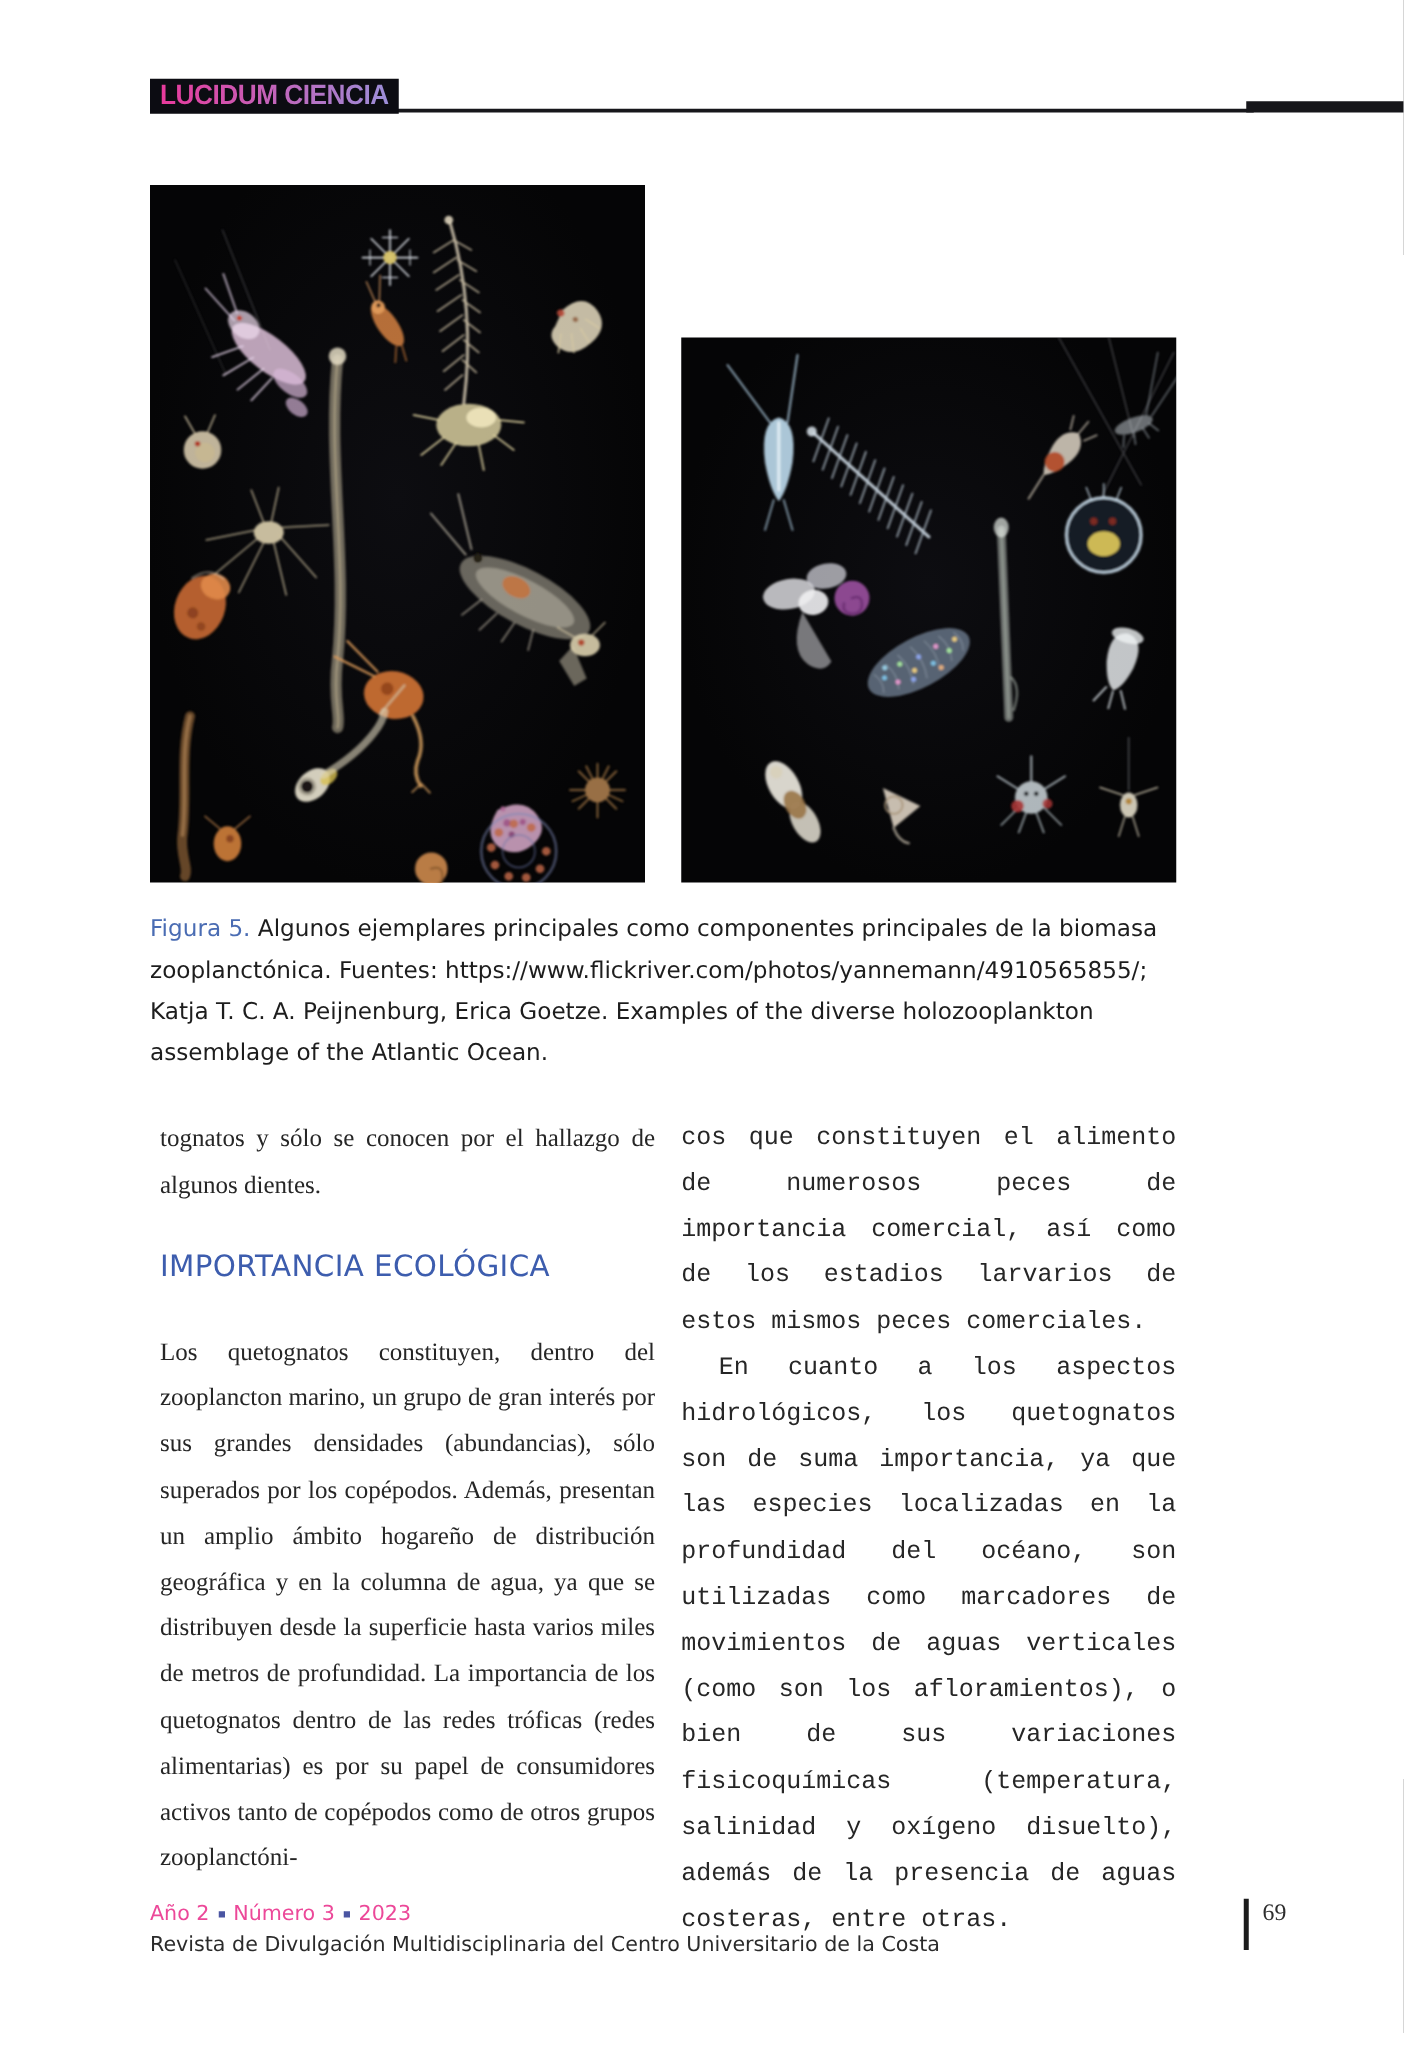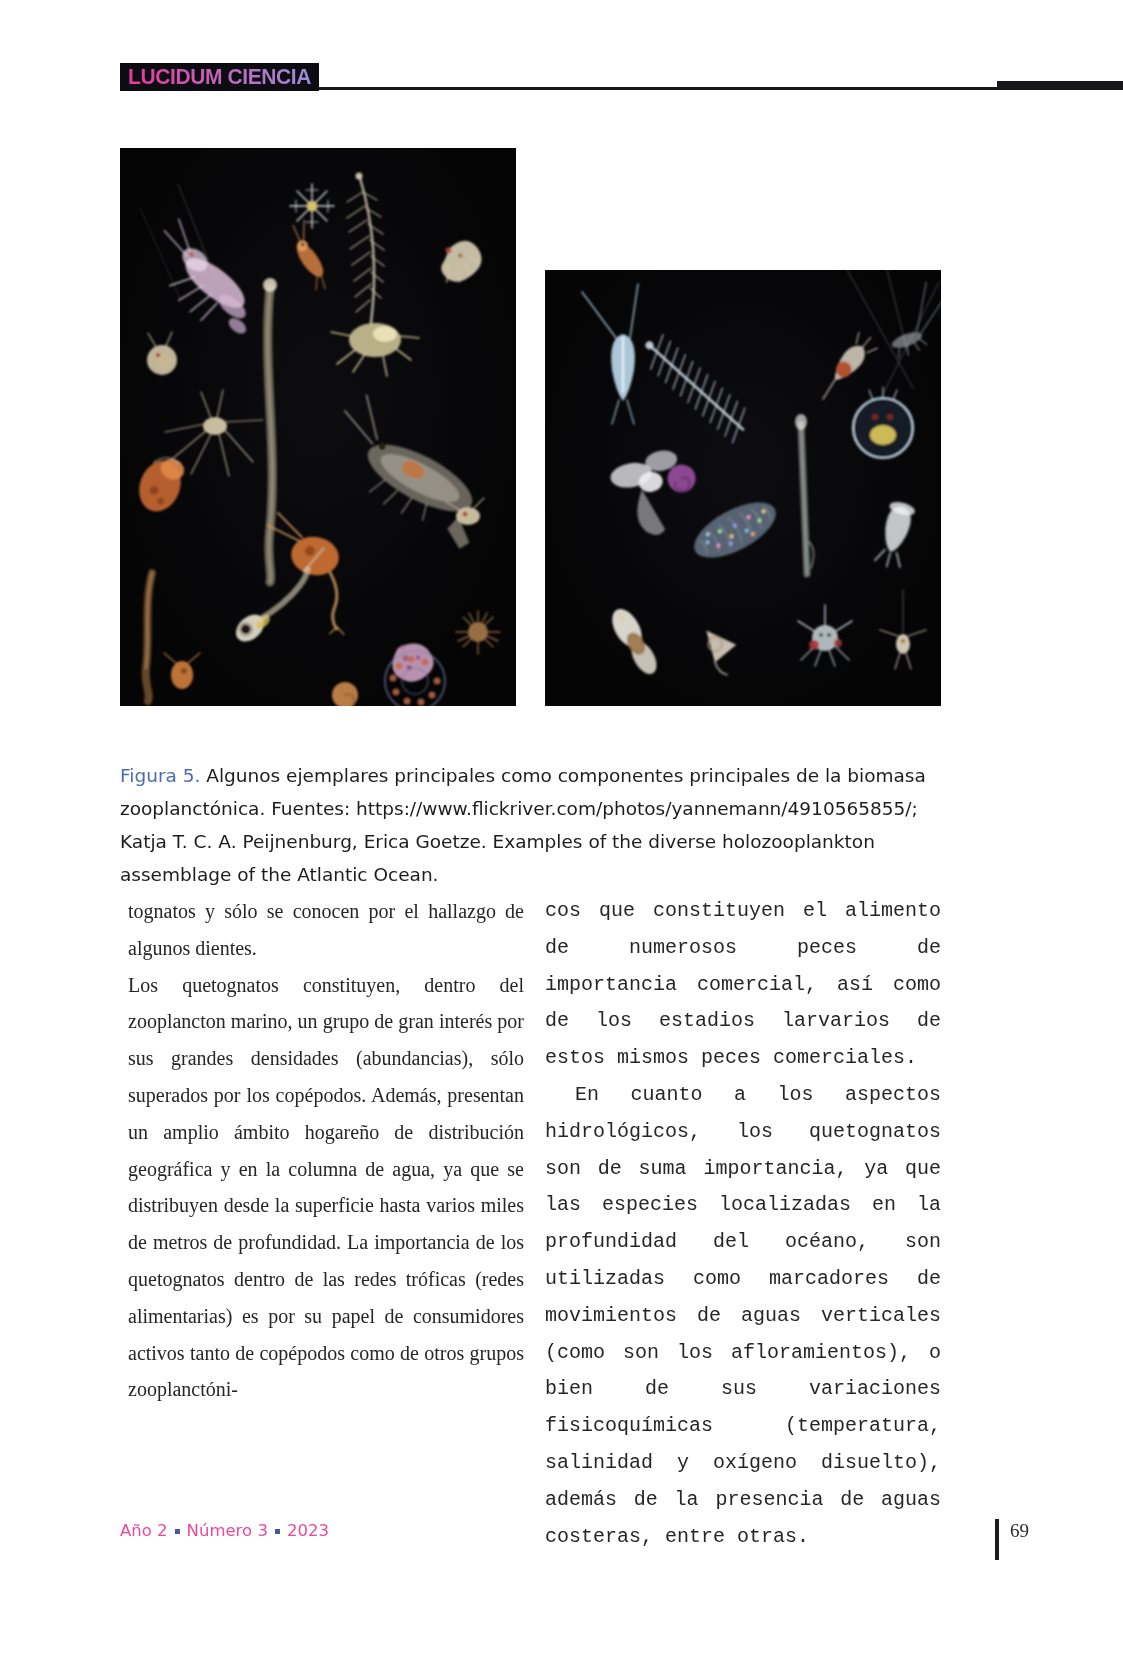--- a/index.html
+++ b/index.html
@@ -17,21 +17,21 @@
   .rule-thick { position:absolute; left:997px; top:81px; width:126px; height:9px; background:#17171b; }
 
   
   .photo { position:absolute; background:radial-gradient(ellipse at 50% 45%, #0d0d11 0%, #050506 72%); }
   .photo-left  { left:120px; top:148px; width:396px; height:558px; }
   .photo-right { left:545px; top:270px; width:396px; height:436px; }
   .photo svg { display:block; }
 
   
   .caption { position:absolute; left:120px; top:727px; width:836px;
-    font-family:"DejaVu Sans",sans-serif; font-size:18.5px; line-height:33px; color:#1d1d1d;margin-top:32px; }
+    font-family:"DejaVu Sans",sans-serif; font-size:18.5px; line-height:33px; color:#1d1d1d; }
   .cap-label { color:var(--caption_label_blue,#4a6cb3); }
 
   
   .col { position:absolute; top:893px; width:396px; font-family:"Liberation Serif",serif;
     font-size:20px; line-height:36.8px; color:#262626; text-align:justify; }
   .col p { margin:0; }
   .col-left  { left:128px; }
   .col-right { left:545px;font-family:Liberation Mono, monospace; }
   .section-heading { font-family:"DejaVu Sans",sans-serif; font-weight:normal; font-size:23.5px; line-height:30px;
     color:var(--accent_blue,#3d5dae); letter-spacing:0.3px; margin:31px 0 36px 0; text-align:left; }
@@ -345,27 +345,29 @@
       </g>
     </svg>
   </div>
 
   <div class="caption">
     <span class="cap-label">Figura 5.</span><span> Algunos ejemplares principales como componentes principales de la biomasa zooplanctónica. Fuentes: https://www.flickriver.com/photos/yannemann/4910565855/; Katja T. C. A. Peijnenburg, Erica Goetze. Examples of the diverse holozooplankton assemblage of the Atlantic Ocean.</span>
   </div>
 
   <section class="col col-left">
     <p class="body-p">tognatos y sólo se conocen por el hallazgo de algunos dientes.</p>
+    <h2 class="section-heading">IMPORTANCIA ECOLÓGICA</h2>
     <p class="body-p">Los quetognatos constituyen, dentro del zooplancton marino, un grupo de gran interés por sus grandes densidades (abundancias), sólo superados por los copépodos. Además, presentan un amplio ámbito hogareño de distribución geográfica y en la columna de agua, ya que se distribuyen desde la superficie hasta varios miles de metros de profundidad. La importancia de los quetognatos dentro de las redes tróficas (redes alimentarias) es por su papel de consumidores activos tanto de copépodos como de otros grupos zooplanctóni-</p>
   </section>
 
   <section class="col col-right">
     <p class="body-p">cos que constituyen el alimento de numerosos peces de importancia comercial, así como de los estadios larvarios de estos mismos peces comerciales.</p>
     <p class="body-p indent">En cuanto a los aspectos hidrológicos, los quetognatos son de suma importancia, ya que las especies localizadas en la profundidad del océano, son utilizadas como marcadores de movimientos de aguas verticales (como son los afloramientos), o bien de sus variaciones fisicoquímicas (temperatura, salinidad y oxígeno disuelto), además de la presencia de aguas costeras, entre otras.</p>
   </section>
 
   <div class="footer-meta">
     <span>Año 2</span><span class="bullet"></span><span>Número 3</span><span class="bullet"></span><span>2023</span>
   </div>
+  <div class="footer-journal">Revista de Divulgación Multidisciplinaria del Centro Universitario de la Costa</div>
   <div class="pageno-bar"></div>
   <div class="pageno">69</div>
 
 </div>
 
 </body></html>

